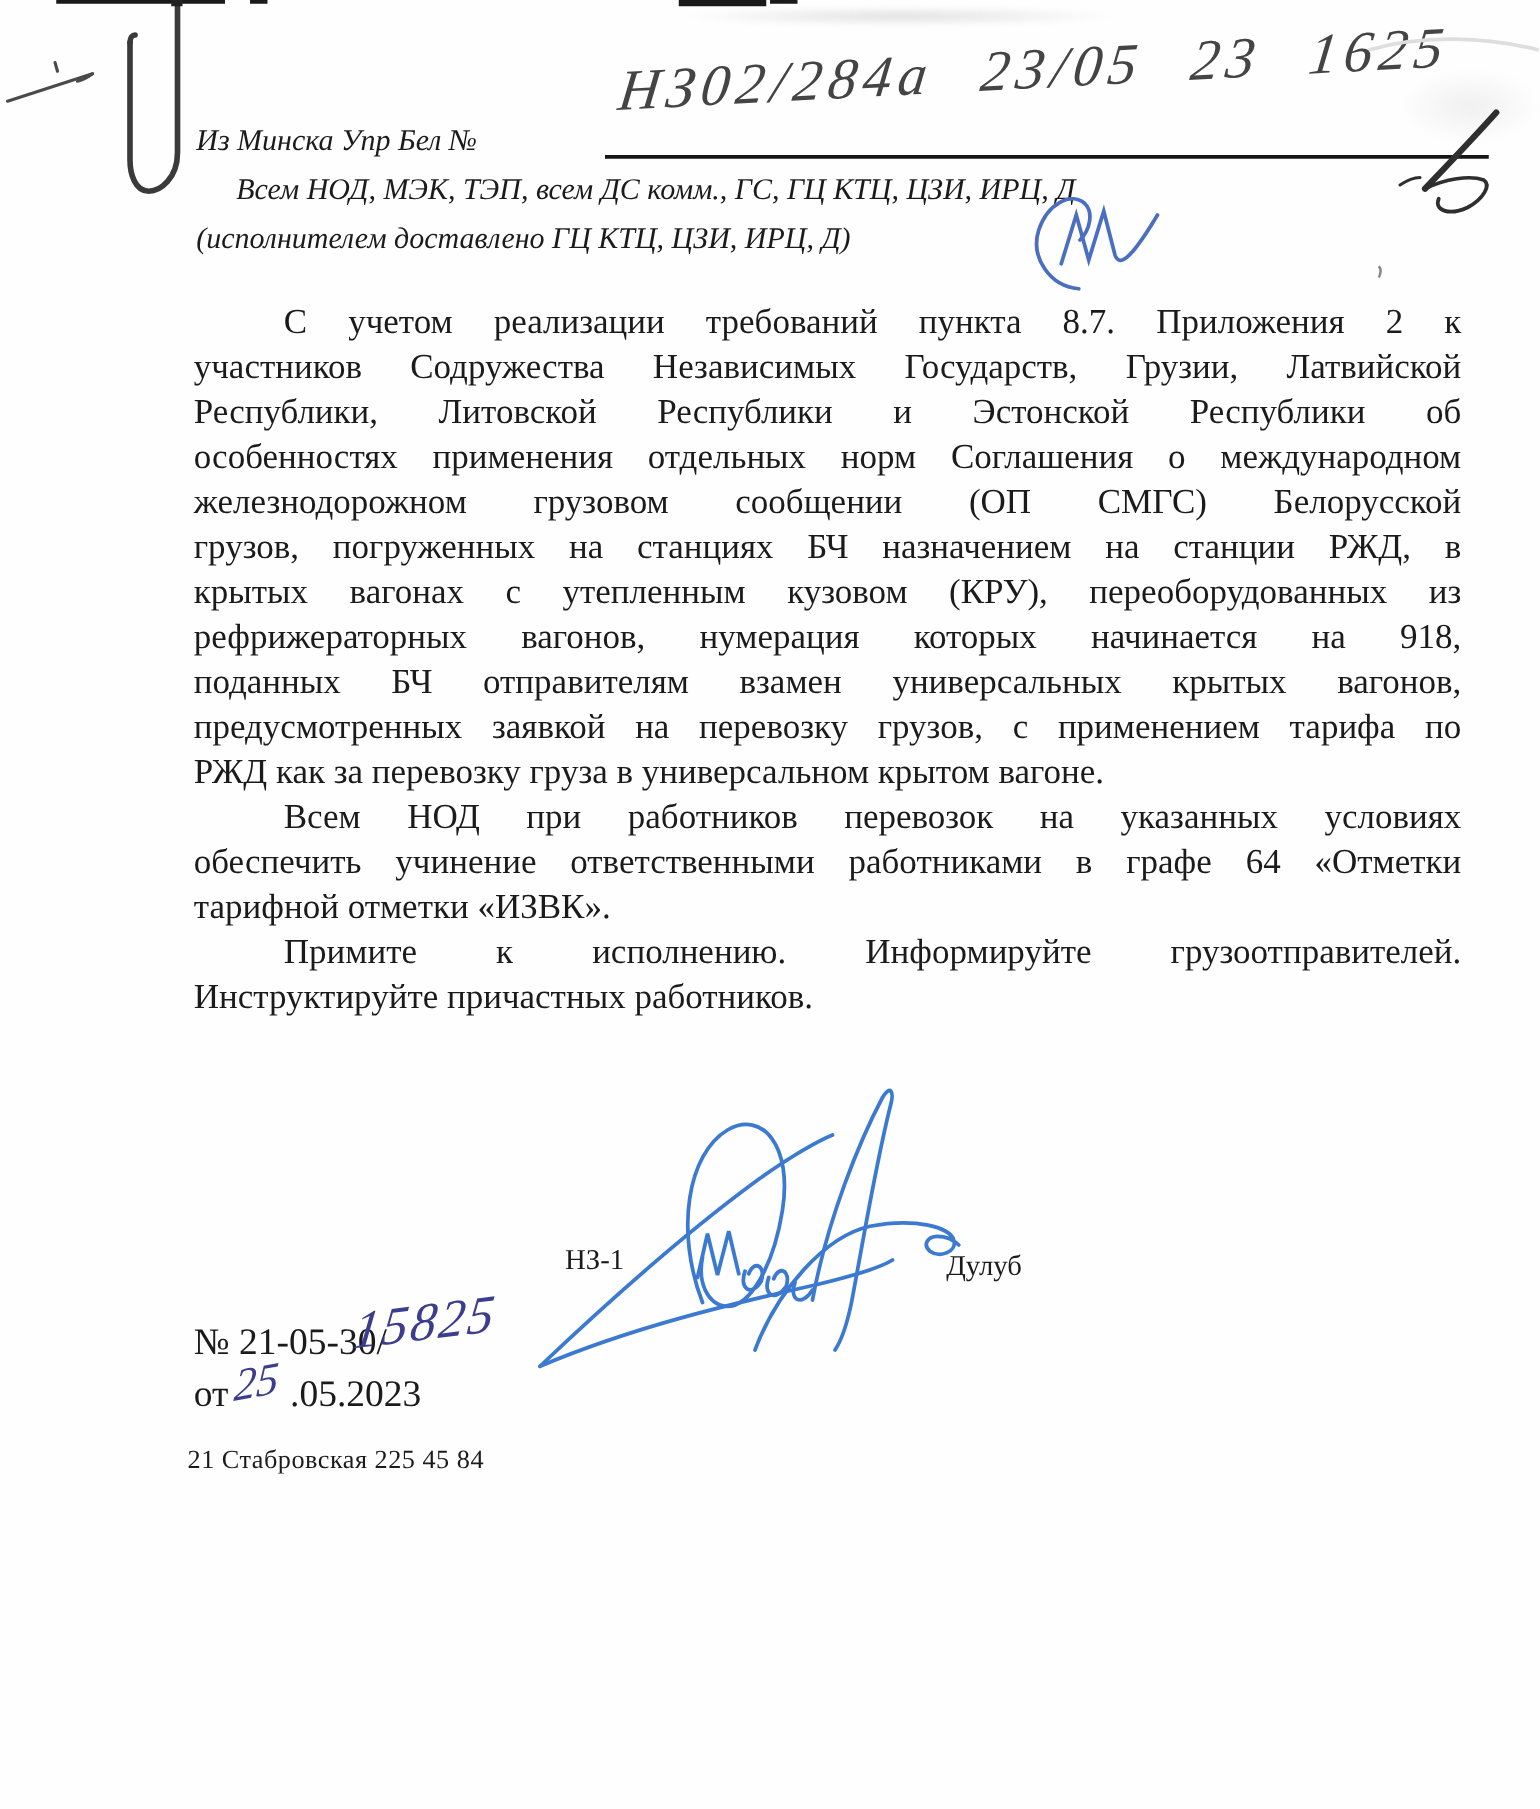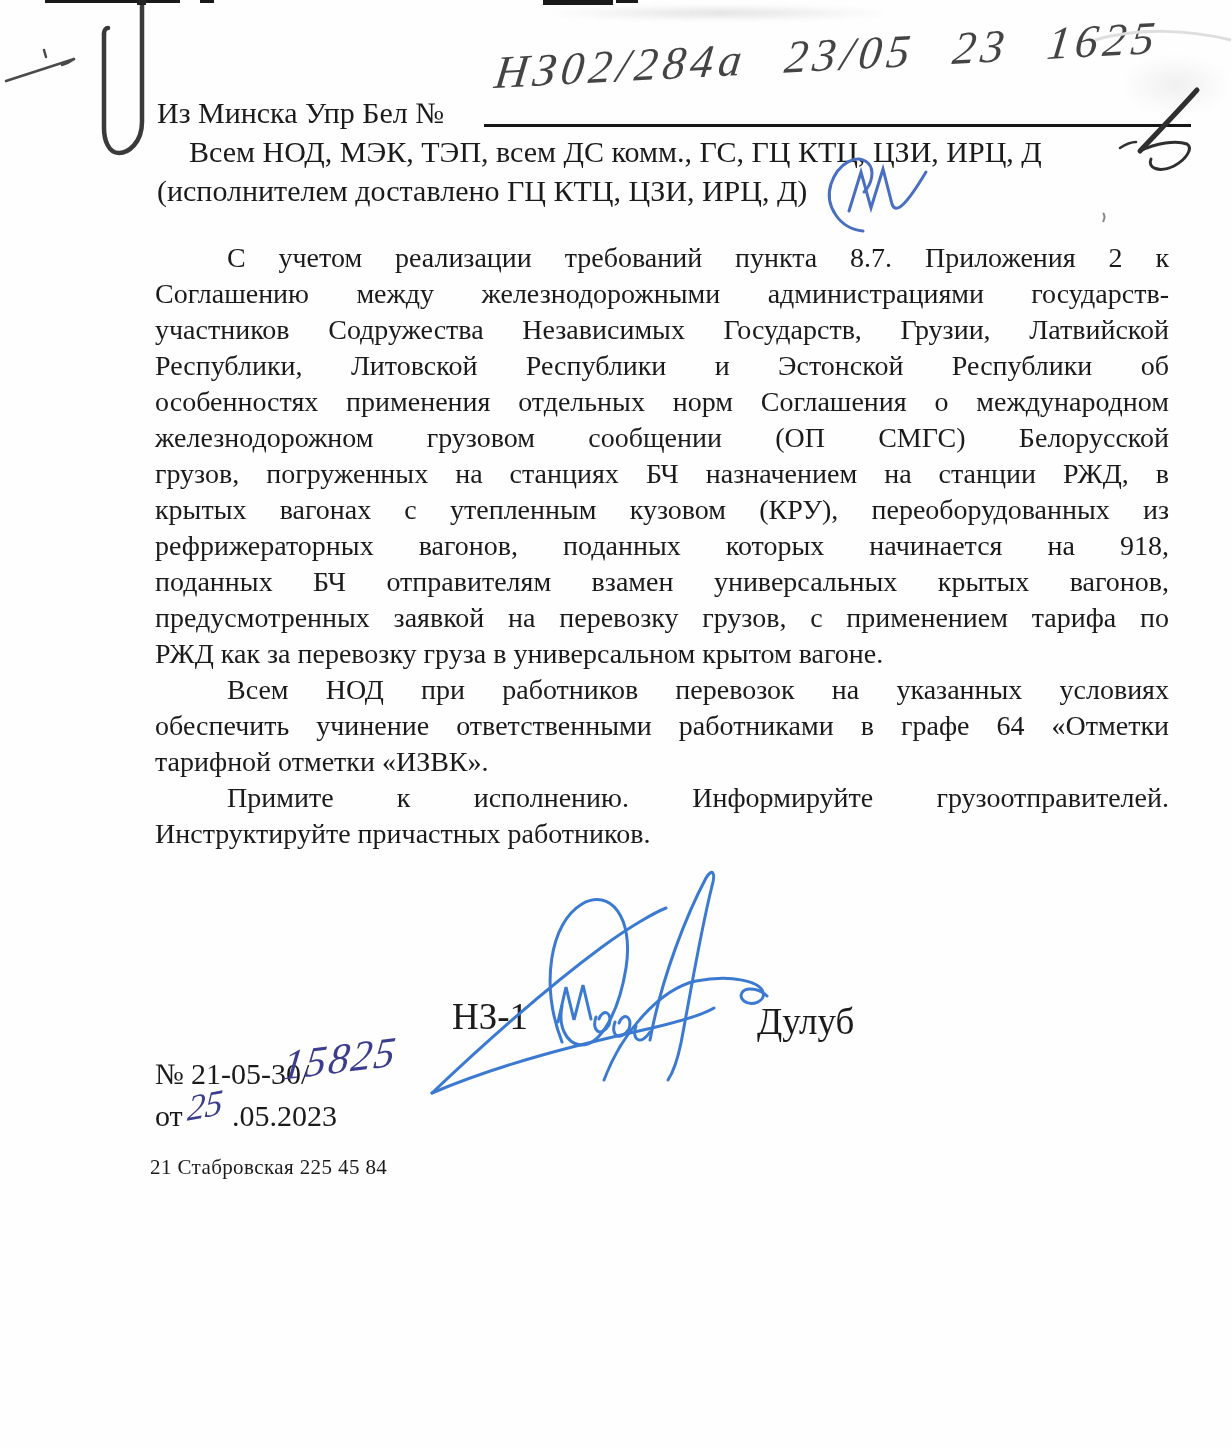--- a/index.html
+++ b/index.html
@@ -7,21 +7,21 @@
     position:relative;
     width:1232px;height:1447px;
     background:#fefefe;
     font-family:"Liberation Serif", serif;
     color:#1b1b1b;
     overflow:hidden;
     margin:0 auto;
   }
   .abs{position:absolute;}
   
-  .hdr{font-size:30px;line-height:38px;white-space:nowrap;}
+  .hdr{font-size:24px;line-height:38px;white-space:nowrap;font-style:italic;}
   .blank-rule{position:absolute;left:484px;top:124px;width:707px;height:2.5px;background:#161616;}
   .hand{
     font-style:italic;
     color:rgba(52,52,52,.92);
     white-space:nowrap;
   }
   .hand-top{
     left:492px;top:46px;
     font-size:46px;
     letter-spacing:5px;
@@ -31,21 +31,21 @@
   }
   
   .body-text{
     position:absolute;left:155px;top:240px;width:1014px;
     font-size:28px;line-height:36px;
   }
   .bline{height:36px;text-align:justify;text-align-last:justify;}
   .bline.left{text-align:center;text-align-last:left;}
   .bline.indent{text-indent:72px;}
   
-  .sig-label{font-size:37px;white-space:nowrap;}
+  .sig-label{font-size:23px;white-space:nowrap;}
   
   .ftr{font-size:30px;white-space:nowrap;}
   .hand-violet{
     font-style:italic;color:#3d3d8e;white-space:nowrap;
     transform:rotate(-7deg) skewX(-14deg);transform-origin:left bottom;
   }
   .executor{font-size:21px;white-space:nowrap;letter-spacing:.4px;}
   .overlay{position:absolute;left:0;top:0;width:1232px;height:1447px;pointer-events:none;}
   .smudge-top{
     position:absolute;left:545px;top:5px;width:350px;height:16px;
@@ -68,28 +68,27 @@
 
   <div class="abs hdr" style="left:157px;top:94px;">Из Минска Упр Бел №</div>
   <div class="blank-rule"></div>
   <div class="abs hand hand-top">НЗ02/284а 23/05 23 1625</div>
   <div class="abs hdr" style="left:157px;top:133px;margin-left:32px;">Всем НОД, МЭК, ТЭП, всем ДС комм., ГС, ГЦ КТЦ, ЦЗИ, ИРЦ, Д</div>
   <div class="abs hdr" style="left:157px;top:172px;">(исполнителем доставлено ГЦ КТЦ, ЦЗИ, ИРЦ, Д)</div>
 
   <div class="body-text">
 
   <div class="bline indent"><span>С учетом реализации требований пункта 8.7. Приложения 2 к</span></div>
-      <div class="bline"><span>Соглашению между железнодорожными администрациями государств-</span></div>
       <div class="bline"><span>участников Содружества Независимых Государств, Грузии, Латвийской</span></div>
       <div class="bline"><span>Республики, Литовской Республики и Эстонской Республики об</span></div>
       <div class="bline"><span>особенностях применения отдельных норм Соглашения о международном</span></div>
       <div class="bline"><span>железнодорожном грузовом сообщении (ОП СМГС) Белорусской</span></div>
       <div class="bline"><span>грузов, погруженных на станциях БЧ назначением на станции РЖД, в</span></div>
       <div class="bline"><span>крытых вагонах с утепленным кузовом (КРУ), переоборудованных из</span></div>
-      <div class="bline"><span>рефрижераторных вагонов, поданных которых начинается на 918,</span></div>
+      <div class="bline"><span>рефрижераторных вагонов, нумерация которых начинается на 918,</span></div>
       <div class="bline"><span>поданных БЧ отправителям взамен универсальных крытых вагонов,</span></div>
       <div class="bline"><span>предусмотренных заявкой на перевозку грузов, с применением тарифа по</span></div>
       <div class="bline left"><span>РЖД как за перевозку груза в универсальном крытом вагоне.</span></div>
       <div class="bline indent"><span>Всем НОД при работников перевозок на указанных условиях</span></div>
       <div class="bline"><span>обеспечить учинение ответственными работниками в графе 64 «Отметки</span></div>
       <div class="bline left"><span>тарифной отметки «ИЗВК».</span></div>
       <div class="bline indent"><span>Примите к исполнению. Информируйте грузоотправителей.</span></div>
       <div class="bline left"><span>Инструктируйте причастных работников.</span></div>
     </div>
 

